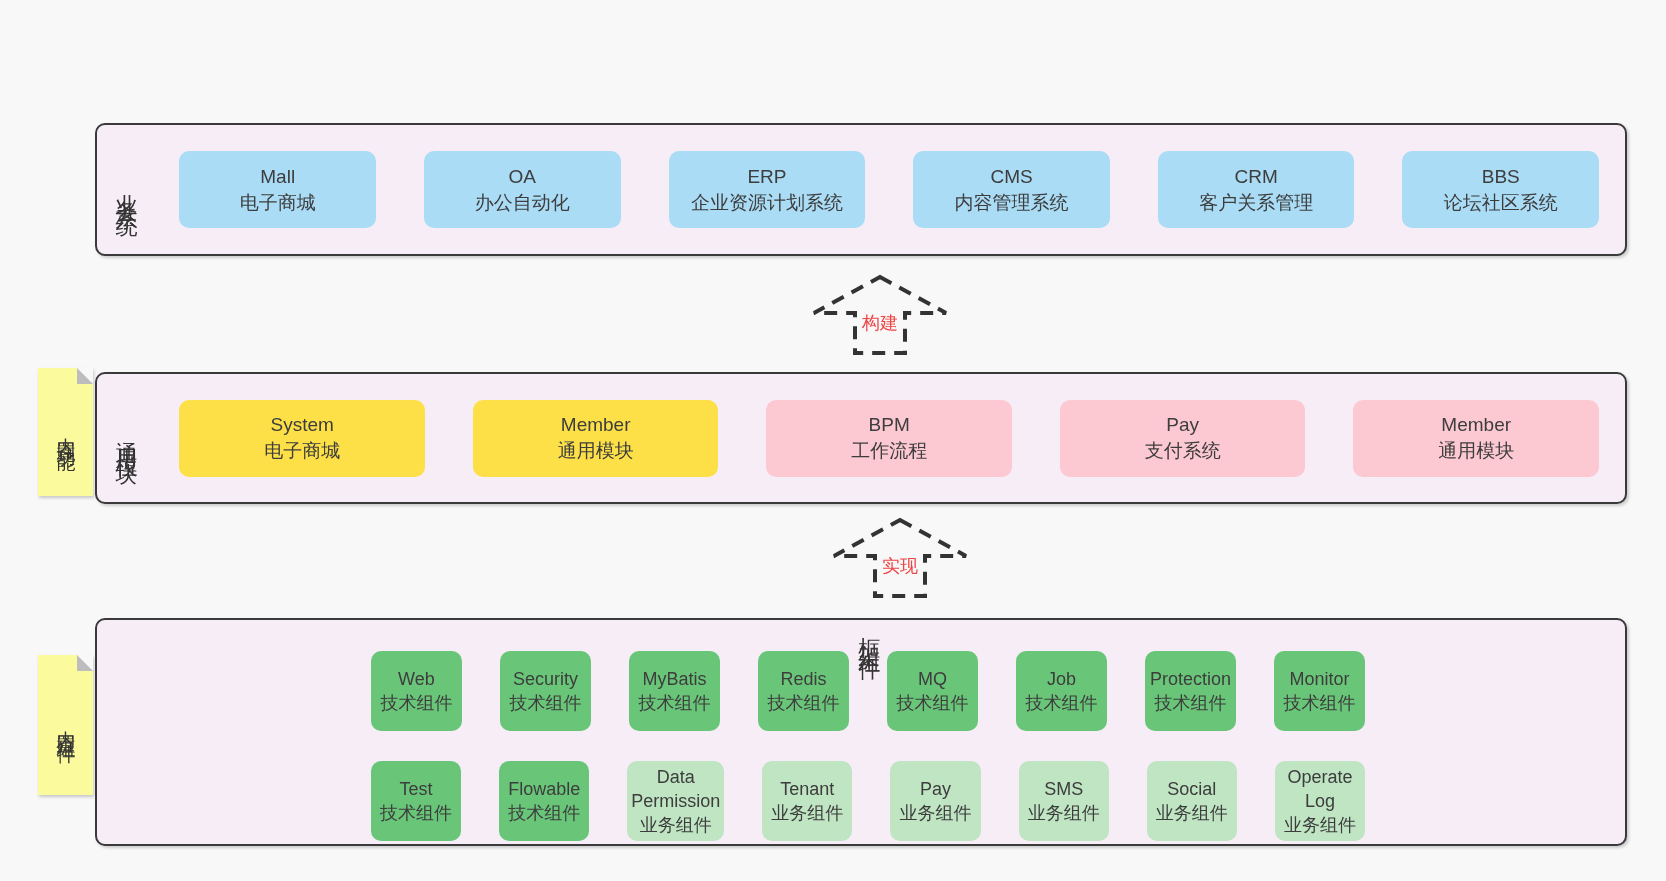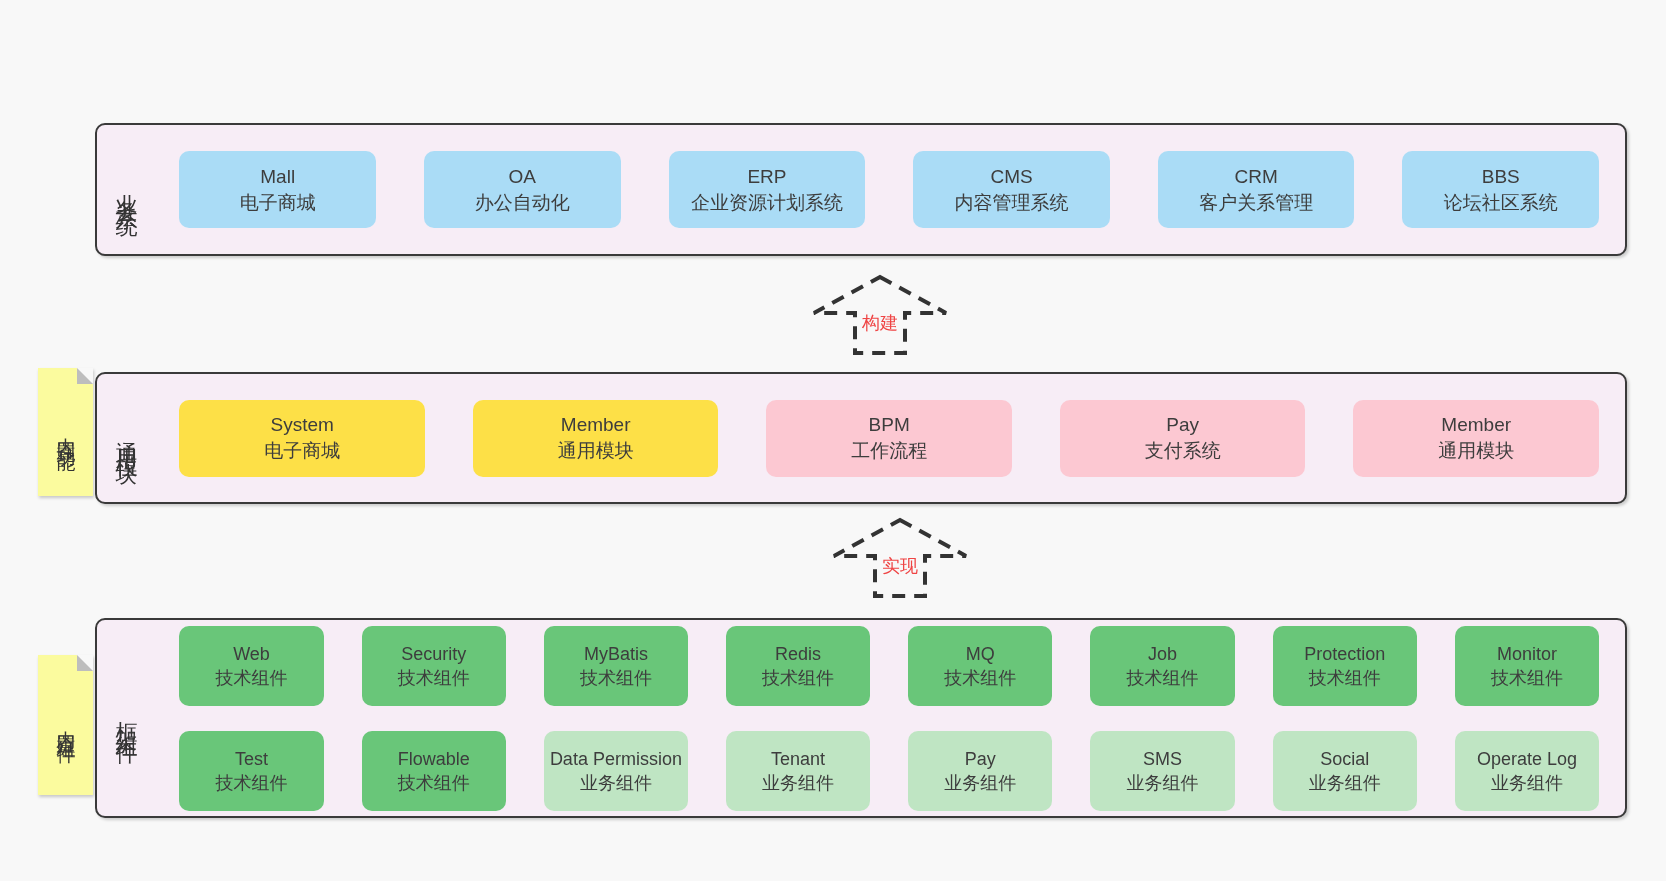--- a/index.html
+++ b/index.html
@@ -16,21 +16,21 @@
   .band {
     position:absolute; left:95px; width:1532px;
     background:#f7edf6;
     border:2px solid #3a3a3a;
     border-radius:10px;
     box-shadow:2px 2px 3px rgba(0,0,0,0.18);
     display:flex; align-items:center;
   }
   .band-1 { top:123px; height:133px; }
   .band-2 { top:372px; height:132px; }
-  .band-3 { top:618px; height:200px; }
+  .band-3 { top:618px; height:228px;flex-direction:column; }
 
   .vlabel {
     writing-mode:vertical-rl;
     text-orientation:upright;
     font-size:22px;
     letter-spacing:7px;
     color:#333;
     line-height:1.2;
     white-space:nowrap;
   }

